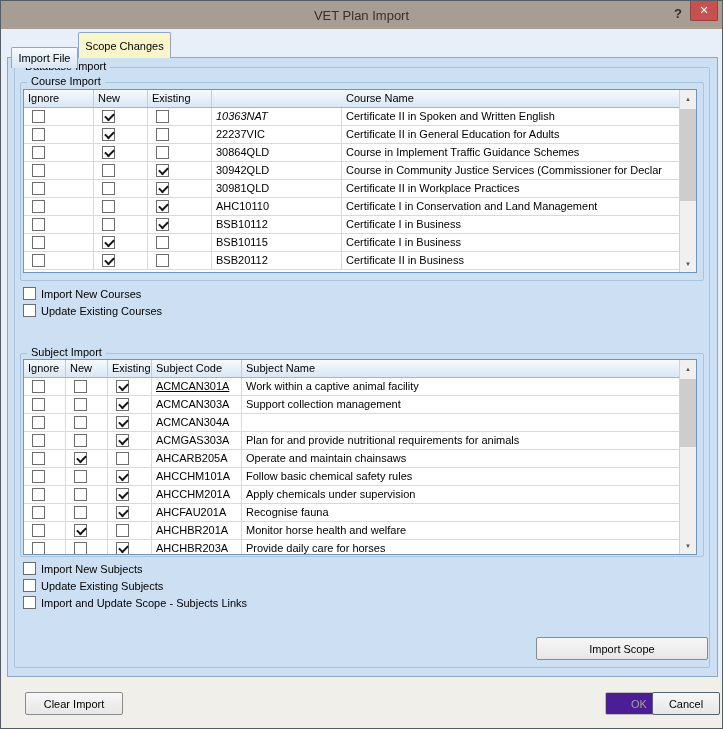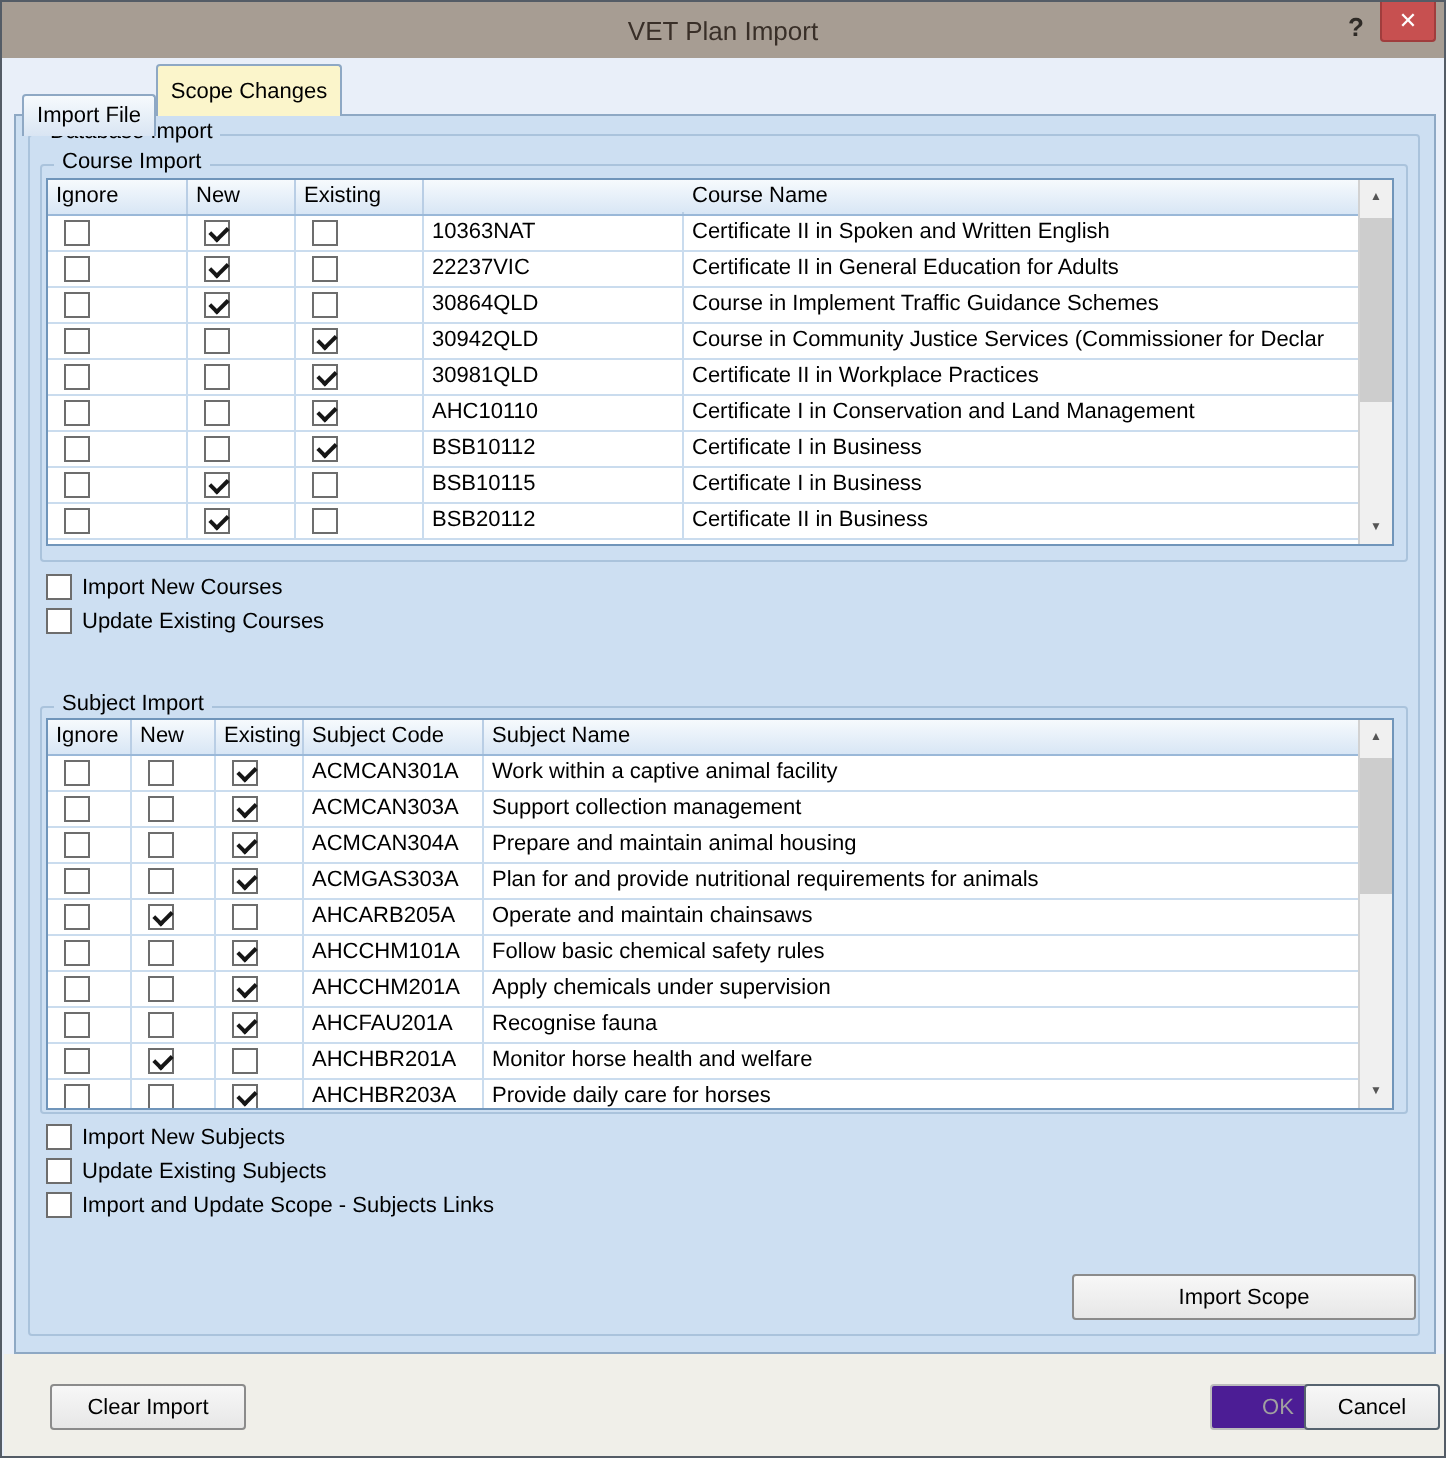--- a/index.html
+++ b/index.html
@@ -127,21 +127,21 @@
         <div class="grow">
           <div class="cell cbc" style="width: 70px;">
             <span class="checkbox"></span>
           </div>
           <div class="cell cbc" style="width: 54px;">
             <span class="checkbox checked"></span>
           </div>
           <div class="cell cbc" style="width: 64px;">
             <span class="checkbox"></span>
           </div>
-          <div class="cell tcell" style="width: 130px;">10363NAT</div>
+          <div class="cell tcell" style="width: 130px; font-style: italic;">10363NAT</div>
           <div class="cell tcell flex">Certificate II in Spoken and Written English</div>
         </div>
         <div class="grow">
           <div class="cell cbc" style="width: 70px;">
             <span class="checkbox"></span>
           </div>
           <div class="cell cbc" style="width: 54px;">
             <span class="checkbox checked"></span>
           </div>
           <div class="cell cbc" style="width: 64px;">
@@ -276,21 +276,21 @@
         <div class="grow">
           <div class="cell cbc" style="width: 42px;">
             <span class="checkbox"></span>
           </div>
           <div class="cell cbc" style="width: 42px;">
             <span class="checkbox"></span>
           </div>
           <div class="cell cbc" style="width: 44px;">
             <span class="checkbox checked"></span>
           </div>
-          <div class="cell tcell" style="width: 90px;">ACMCAN301A</div>
+          <div class="cell tcell" style="width: 90px; text-decoration: underline;">ACMCAN301A</div>
           <div class="cell tcell flex">Work within a captive animal facility</div>
         </div>
         <div class="grow">
           <div class="cell cbc" style="width: 42px;">
             <span class="checkbox"></span>
           </div>
           <div class="cell cbc" style="width: 42px;">
             <span class="checkbox"></span>
           </div>
           <div class="cell cbc" style="width: 44px;">
@@ -303,21 +303,20 @@
           <div class="cell cbc" style="width: 42px;">
             <span class="checkbox"></span>
           </div>
           <div class="cell cbc" style="width: 42px;">
             <span class="checkbox"></span>
           </div>
           <div class="cell cbc" style="width: 44px;">
             <span class="checkbox checked"></span>
           </div>
           <div class="cell tcell" style="width: 90px;">ACMCAN304A</div>
-          <div class="cell tcell flex">Prepare and maintain animal housing</div>
         </div>
         <div class="grow">
           <div class="cell cbc" style="width: 42px;">
             <span class="checkbox"></span>
           </div>
           <div class="cell cbc" style="width: 42px;">
             <span class="checkbox"></span>
           </div>
           <div class="cell cbc" style="width: 44px;">
             <span class="checkbox checked"></span>

